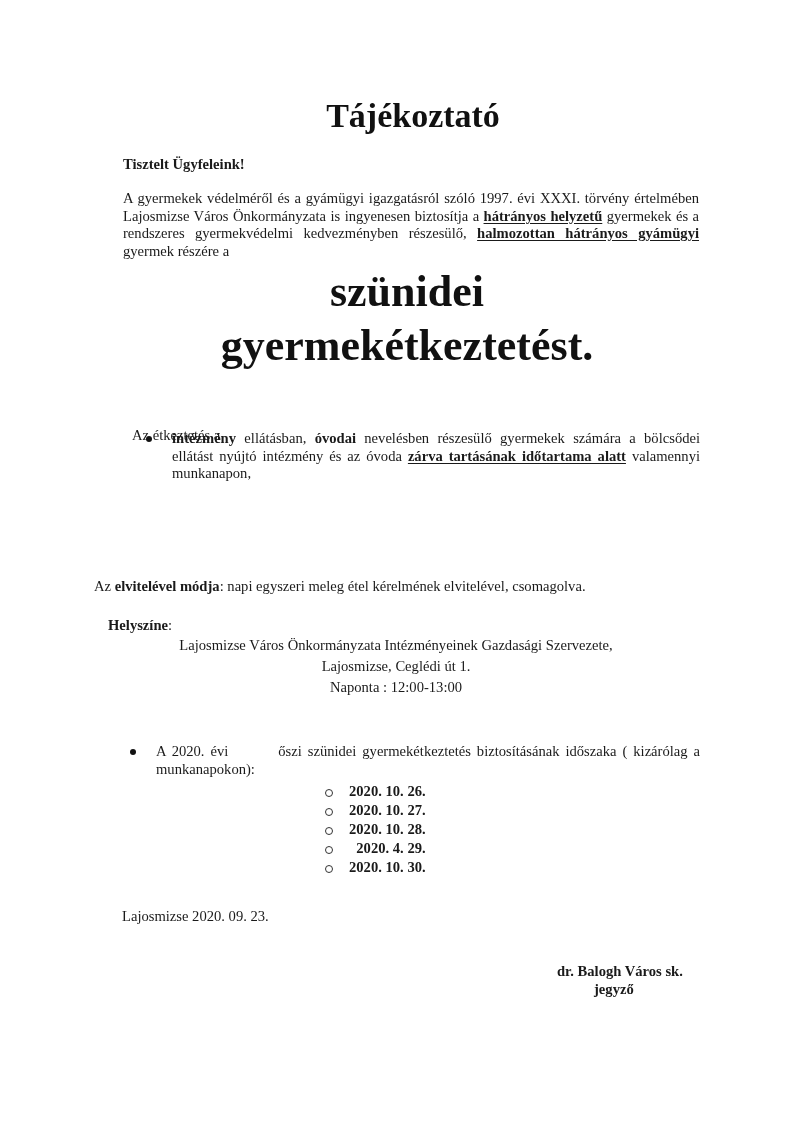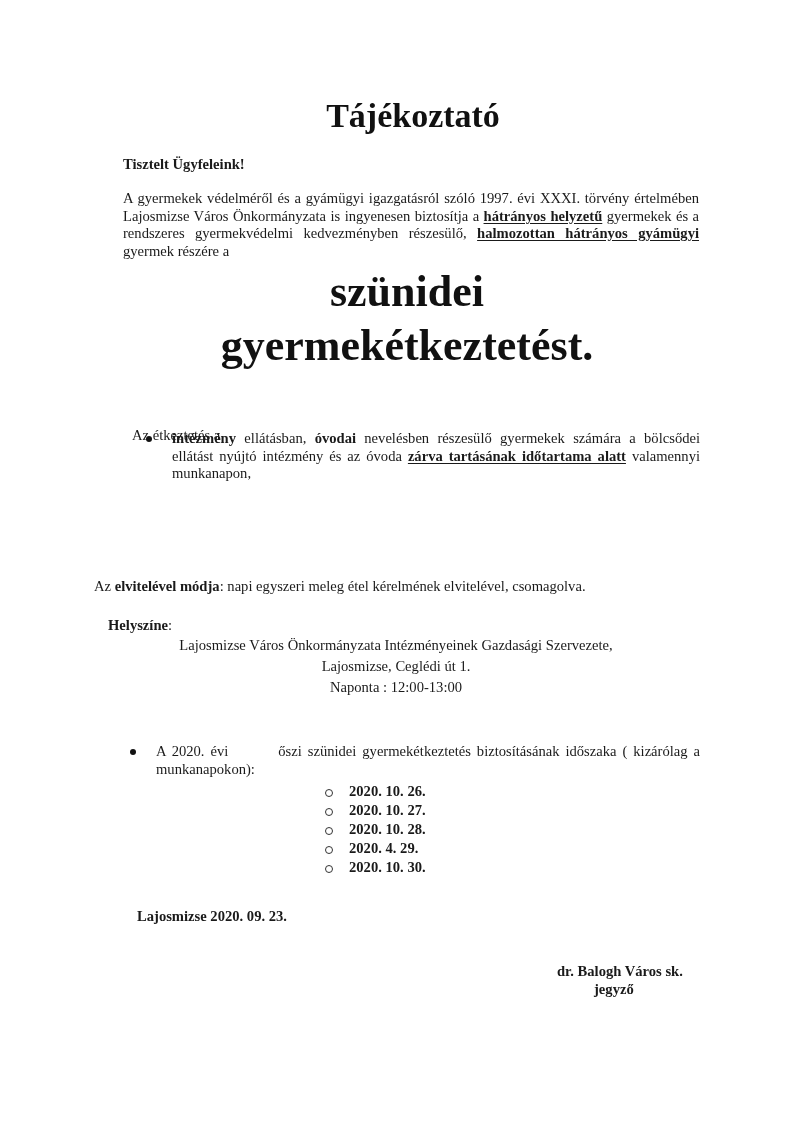--- a/index.html
+++ b/index.html
@@ -36,27 +36,27 @@
     }
     .mode { left: 94px; top: 578px; }
     .loc-label { left: 94px; top: 617px; margin-left: 14px; }
     .loc {
       left: 94px; width: 604px; text-align: center;
     }
     .loc1 { top: 637px; }
     .loc2 { top: 658px; }
     .loc3 { top: 679px; }
     .list2 { left: 130px; width: 570px; top: 743px; }
-    .dates { left: 324px; top: 783px; }
+    .dates { left: 324px; top: 783px; text-align: right; }
     .date-row { position: relative; height: 19px; padding-left: 25px; font-weight: bold; }
     .circle {
       position: absolute; left: 1px; top: 6px; width: 6px; height: 6px;
       border: 1px solid #333; border-radius: 50%;
     }
-    .city-date { left: 137px; top: 908px; font-weight: bold; }
+    .city-date { left: 122px; top: 908px; font-weight: normal; }
     .sig1 { left: 557px; top: 963px; font-weight: bold; }
     .sig2 { left: 594px; top: 981px; font-weight: bold; text-align: right; }
     .u { text-underline-offset: 2px; margin-left: 44px; }
   </style>
 </head>
 <body>
 
 <div class="abs title">Tájékoztató</div>
 
 <div class="abs greeting">Tisztelt Ügyfeleink!</div>

